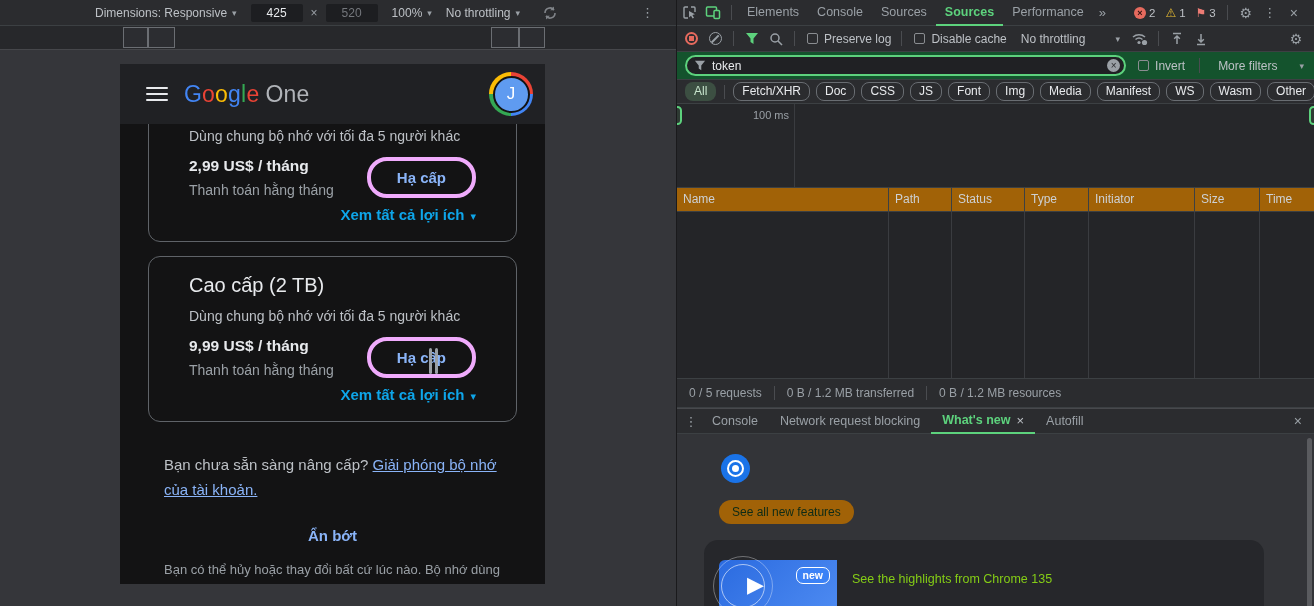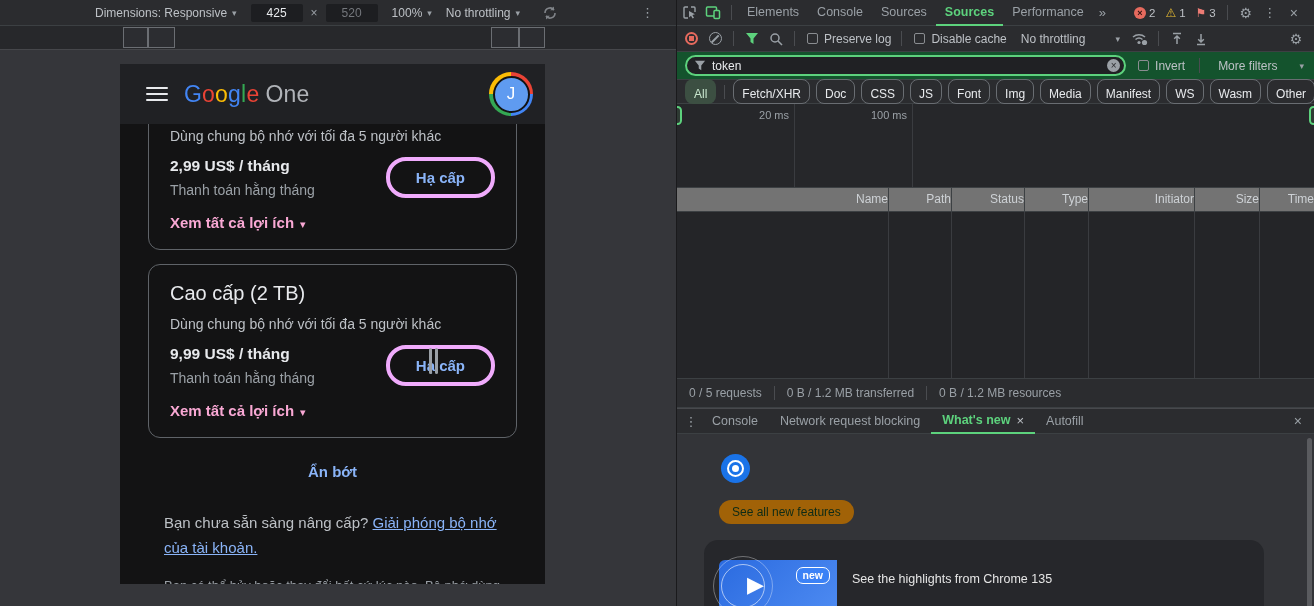--- a/index.html
+++ b/index.html
@@ -29,31 +29,31 @@
   #hamburger { width:22px; margin-left:26px; cursor:pointer; }
   #hamburger div { height:2px; background:#e8eaed; margin:4px 0; border-radius:1px; }
   #g1-logo { margin-left:16px; font-size:23px; letter-spacing:.2px; }
   #g1-logo .one { color:#b0b3b8; margin-left:6px; }
   #avatar-wrap { margin-left:auto; margin-right:12px; width:44px; height:44px; border-radius:50%;
     background:conic-gradient(#ea4335 0 25%, #4285f4 25% 50%, #34a853 50% 75%, #fbbc05 75% 100%);
     display:flex; align-items:center; justify-content:center; cursor:pointer; }
   #avatar { width:37px; height:37px; border-radius:50%; background:#5f9bf0; color:#fff;
     display:flex; align-items:center; justify-content:center; font-size:17px; border:2px solid #131314; }
   #g1-body { position:absolute; top:60px; left:0; right:0; bottom:0; overflow:hidden; }
-  .plan-card { margin:0 28px; border:1px solid #5f6368; border-radius:12px; padding:17px 21px 18px; }
+  .plan-card { margin:0 28px; border:1px solid #5f6368; border-radius:12px; padding:17px 40px 18px; }
   .plan-card.clipped { margin-top:-14px; }
   .plan-card + .plan-card { margin-top:14px; }
   .plan-title { color:#e8eaed; font-size:20px; margin-bottom:11px; }
   .plan-shared { color:#bdc1c6; font-size:14px; }
   .plan-row { display:flex; align-items:center; margin-top:13px; }
   .plan-price { color:#e8eaed; font-size:15.5px; font-weight:bold; }
   .plan-billing { color:#9aa0a6; font-size:14px; margin-top:7px; }
   .downgrade-btn { margin-left:auto; border:4px solid #f0abfc; border-radius:20px; background:transparent;
     color:#8ab4f8; font-size:15px; font-weight:bold; padding:8px 26px; font-family:inherit; cursor:pointer; }
-  .benefits-link { margin-top:16px; text-align:left; color:#f9a8d4; font-size:15px;
+  .benefits-link { margin-top:8px; text-align:right; color:#0ea5e9; font-size:15px;
     font-weight:bold; cursor:pointer; }
   .benefits-link .caret { font-size:11px; margin-left:6px; }
   #hide-link { text-align:center; color:#8ab4f8; font-size:15px; font-weight:bold; margin-top:25px; cursor:pointer; }
   #upgrade-para { margin:30px 44px 0; color:#bdc1c6; font-size:15px; line-height:25px; }
   #upgrade-para a { color:#8ab4f8; text-decoration:underline; cursor:pointer; }
   #footnote { margin:16px 44px 0; color:#9aa0a6; font-size:13px; line-height:20px; }
 
   
   #handle-right { position:absolute; left:429px; top:298px; display:flex; gap:3px; }
   #handle-right div { width:3px; height:26px; background:#9aa0a6; border-radius:2px; }
@@ -98,35 +98,35 @@
     border:2px solid #5dd27d; border-radius:11px; background:#202124; padding:0 4px 0 7px; }
   #filter-pill input { flex:1; background:transparent; border:none; outline:none; color:#e8eaed;
     font-size:12px; font-family:inherit; margin-left:6px; }
   #filter-clear { width:13px; height:13px; border-radius:50%; background:#9aa0a6; color:#2b2c2f;
     font-size:10px; line-height:13px; text-align:center; cursor:pointer; flex:none; }
   #invert-wrap { display:flex; align-items:center; margin-left:12px; }
   #more-filters { display:flex; align-items:center; cursor:pointer; margin-left:8px; }
   #more-filters .ddarrow { font-size:9px; margin-left:18px; margin-right:10px; }
 
   #pill-row { height:24px; padding-left:8px; }
-  .type-pill { border:1px solid #696d72; border-radius:8px; padding:7px 8px 2px; margin-right:6px;
+  .type-pill { border:1px solid #696d72; border-radius:8px; padding:1px 8px 2px; margin-right:6px;
     color:#e8eaed; font-size:12px; flex:none; cursor:pointer; }
   .type-pill.active { border-color:transparent; background:#3c4f42; color:#c8e6cd; }
   .pill-sep { width:1px; height:14px; background:#4a4c50; margin:0 8px 0 2px; flex:none; }
 
   #overview { position:relative; height:84px; background:#26272a; border-bottom:1px solid #3c4043;
     display:flex; overflow:hidden; }
   .ov-cell { width:118px; height:100%; border-right:1px solid #3a3c40; flex:none;
     text-align:right; padding:5px 5px 0 0; color:#9aa0a6; font-size:11px; }
   .ov-handle { position:absolute; top:2px; width:9px; height:19px; border:2px solid #5dd27d;
     border-radius:5px; background:#2e3a33; }
   #ov-handle-left { left:-4px; }
   #ov-handle-right { right:-4px; }
 
-  #table-head { height:24px; display:flex; background:#737373; border-bottom:1px solid #3c4043;text-align:right; }
+  #table-head { height:24px; display:flex; background:#a16207; border-bottom:1px solid #3c4043; }
   #table-head .col { height:100%; line-height:23px; padding-left:6px; color:#cdd1d5;
     border-right:1px solid #3c4043; flex:none; cursor:pointer; }
   #table-head .col:last-child { flex:1; border-right:none; }
   #table-body { height:167px; display:flex; background:#242528; border-bottom:1px solid #3c4043; }
   #table-body .bcol { height:100%; border-right:1px solid #3a3c40; flex:none; }
   #table-body .bcol:last-child { flex:1; border-right:none; }
 
   #summary-bar { height:29px; display:flex; align-items:center; background:#2b2c2f;
     border-bottom:1px solid #3c4043; color:#9aa0a6; }
   .sum-item { padding:0 12px; white-space:nowrap; }
@@ -155,21 +155,21 @@
     background:#26272b; border-radius:14px; overflow:hidden; }
   #wn-thumb { position:absolute; left:15px; top:20px; width:118px; height:60px;
     background:linear-gradient(135deg,#2b6be0,#4f8cf2); border-radius:6px 0 0 0; cursor:pointer; }
   #wn-thumb .circ { position:absolute; left:2px; top:4px; width:44px; height:44px;
     border:1px solid rgba(255,255,255,.6); border-radius:50%; }
   #wn-thumb .circ2 { position:absolute; left:-6px; top:-4px; width:60px; height:60px;
     border:1px solid rgba(255,255,255,.35); border-radius:50%; }
   #wn-play { position:absolute; left:28px; top:12px; color:#fff; font-size:22px; }
   #wn-new-badge { position:absolute; right:7px; top:7px; border:1.5px solid #fff; border-radius:7px;
     background:#3b82f6; color:#fff; font-size:10.5px; font-weight:bold; padding:1px 6px 2px; }
-  #wn-card-title { position:absolute; left:148px; top:32px; color:#e5e5e5; font-size:12.5px; }
+  #wn-card-title { position:absolute; left:148px; top:32px; color:#84cc16; font-size:12.5px; }
 
   .ddarrow { display:inline-block; }
   svg { display:block; }
 </style>
 </head>
 <body>
 
 <div id="left-pane">
 
   <div id="device-toolbar">
@@ -240,25 +240,25 @@
               <div class="plan-price">9,99 US$ / tháng</div>
               <div class="plan-billing">Thanh toán hằng tháng</div>
             </div>
             <button class="downgrade-btn">Hạ cấp</button>
           </div>
           <div class="benefits-link">
             <span>Xem tất cả lợi ích</span><span class="caret">▾</span>
           </div>
         </div>
 
-        <div id="hide-link">Ẩn bớt</div>
-
         <div id="upgrade-para">
           <span>Bạn chưa sẵn sàng nâng cấp? </span><a>Giải phóng bộ nhớ của tài khoản.</a>
         </div>
+
+        <div id="hide-link">Ẩn bớt</div>
         <div id="footnote">Bạn có thể hủy hoặc thay đổi bất cứ lúc nào. Bộ nhớ dùng</div>
       </div>
     </div>
 
     <div id="handle-right">
         <div></div>
         <div></div>
       </div>
 
   </div>
@@ -394,21 +394,20 @@
       <span class="type-pill">Img</span>
       <span class="type-pill">Media</span>
       <span class="type-pill">Manifest</span>
       <span class="type-pill">WS</span>
       <span class="type-pill">Wasm</span>
       <span class="type-pill">Other</span>
     </div>
 
   <div id="overview">
     <div class="ov-handle" id="ov-handle-left"></div>
-    <div class="ov-cell"><span>20 ms</span></div>
       <div class="ov-cell"><span>100 ms</span></div>
       <div class="ov-handle" id="ov-handle-right"></div>
   </div>
 
   <div id="table-head">
       <div class="col" style="width: 212px;">Name</div>
       <div class="col" style="width: 63px;">Path</div>
       <div class="col" style="width: 73px;">Status</div>
       <div class="col" style="width: 64px;">Type</div>
       <div class="col" style="width: 106px;">Initiator</div>

